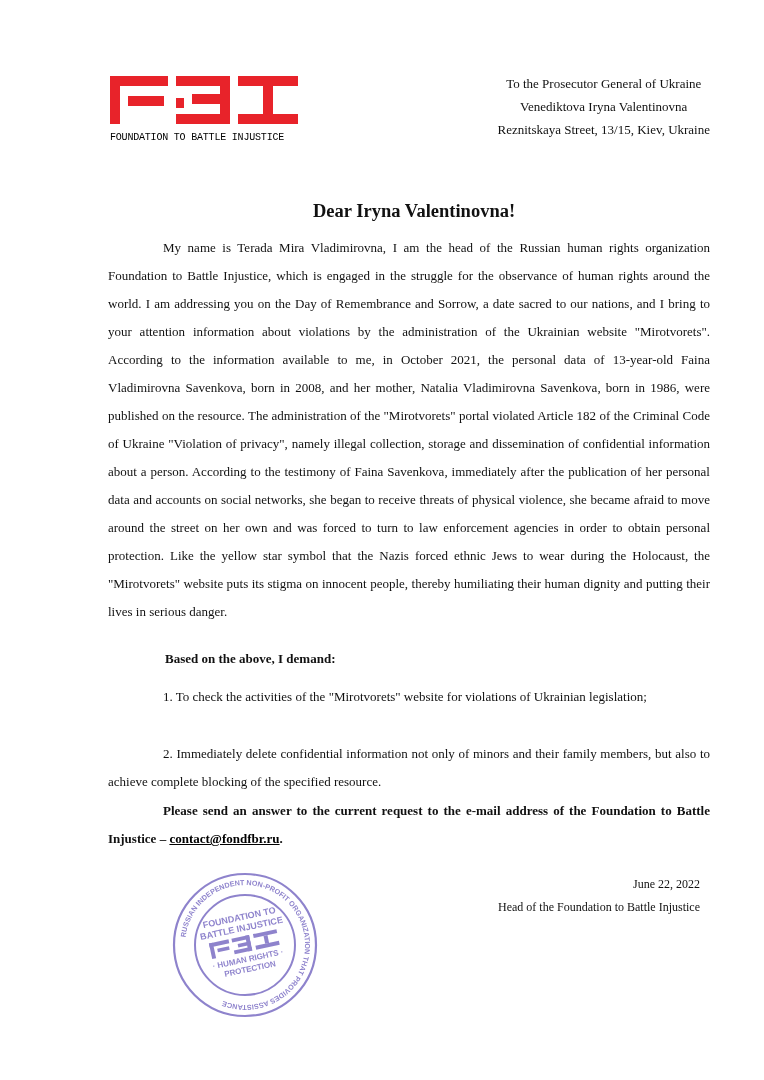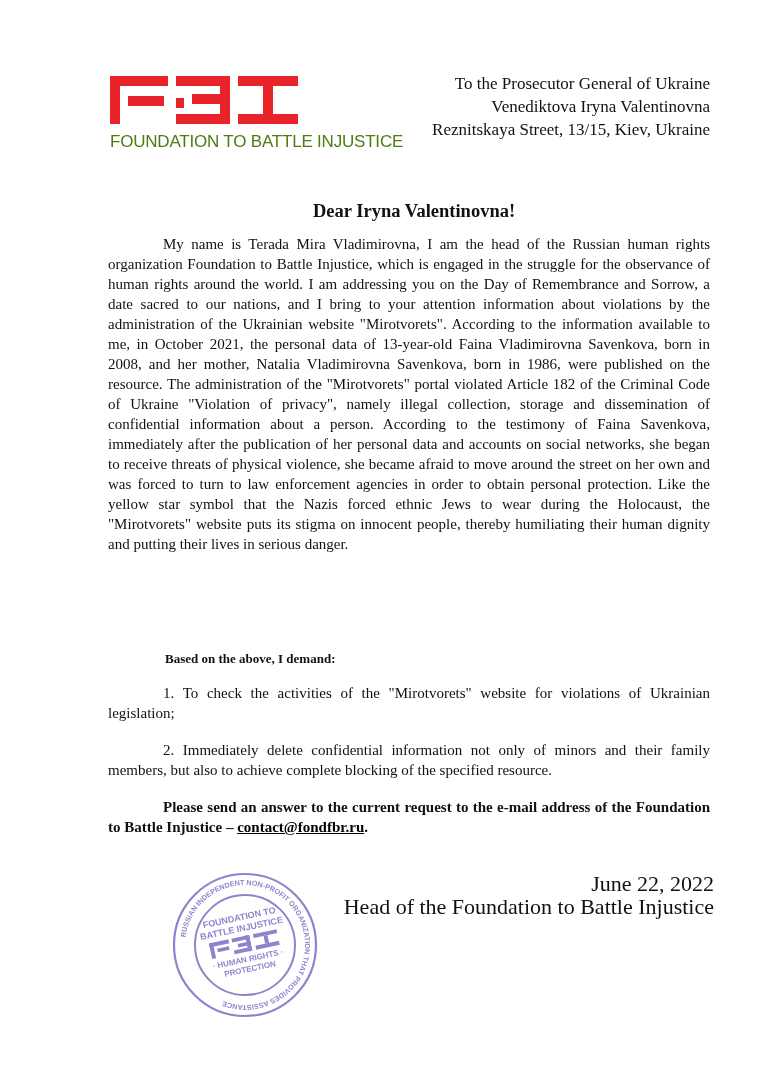--- a/index.html
+++ b/index.html
@@ -2,35 +2,35 @@
 <html><head>
 <meta charset="utf-8">
 <style>
   html, body { margin: 0; padding: 0; background: #ffffff; }
   body { width: 764px; height: 1080px; position: relative; overflow: hidden; }
   .page { position: absolute; left: 0; top: 0; width: 764px; height: 1080px; background: #fff; }
   .serif { font-family: "Liberation Serif", "DejaVu Serif", serif; color: #111; }
 
   .logo { position: absolute; left: 108px; top: 74px; width: 200px; height: 80px; }
   .logo svg { display: block; }
-  .logo-caption { position: absolute; left: 2px; top: 58px; font-family: Liberation Sans, sans-serif; font-size: 17px; color: #4d7c0f; letter-spacing: -0.2px; white-space: nowrap; }
+  .logo-caption { position: absolute; left: 2px; top: 58px; font-family: Liberation Mono, monospace; font-size: 10px; color: #000000; letter-spacing: -0.2px; white-space: nowrap; }
 
-  .recipient { position: absolute; right: 54px; top: 72px; text-align: right; font-size: 17px; line-height: 23px; }
+  .recipient { position: absolute; right: 54px; top: 72px; text-align: center; font-size: 13px; line-height: 23px; }
 
   .salutation { position: absolute; left: 0; width: 764px; top: 200px; text-align: center; font-weight: bold; font-size: 18.5px; line-height: 22px; padding-left: 32px; }
 
-  .body-text { position: absolute; left: 108px; width: 602px; font-size: 15px; line-height: 20px; text-align: justify; }
+  .body-text { position: absolute; left: 108px; width: 602px; font-size: 13px; line-height: 28px; text-align: justify; }
   .p1 { top: 234px; text-indent: 55px; }
   .demand-head { position: absolute; left: 165px; top: 648px; font-weight: bold; font-size: 13px; line-height: 22px; }
   .item1 { top: 683px; text-indent: 55px; }
   .item2 { top: 740px; text-indent: 55px; }
   .request { top: 797px; text-indent: 55px; font-weight: bold; }
   .email { color: #000000; text-decoration: underline; }
 
-  .signature { position: absolute; right: 50px; top: 873px; text-align: right; font-size: 22px; line-height: 22.5px; }
+  .signature { position: absolute; right: 64px; top: 873px; text-align: right; font-size: 12px; line-height: 22.5px; }
 
   .stamp { position: absolute; left: 170px; top: 870px; width: 150px; height: 150px; opacity: 0.85; }
 </style>
 </head>
 <body>
 
 <div class="page">
 
   <div class="logo">
     <svg width="192" height="52" viewBox="0 0 192 52">

